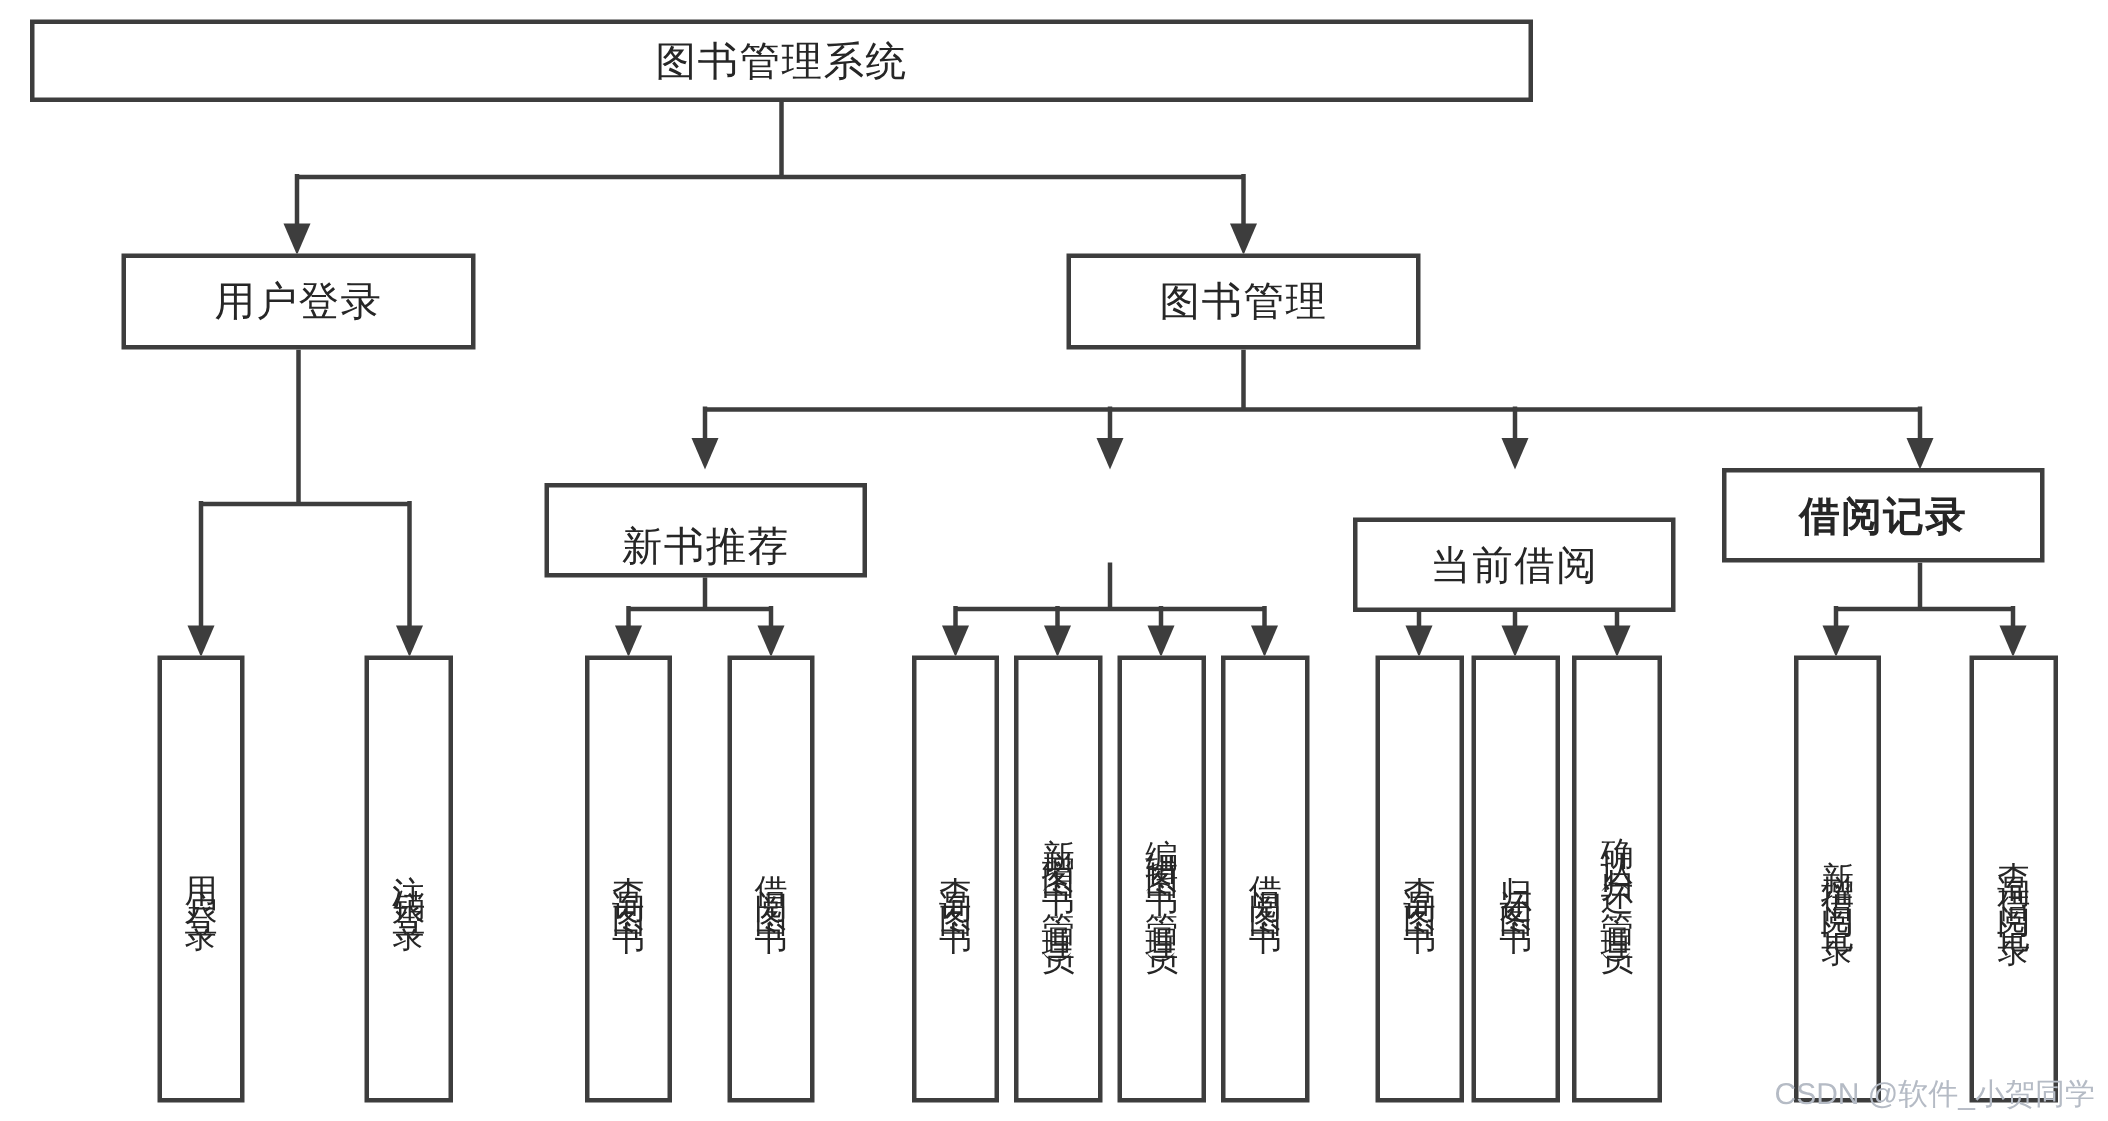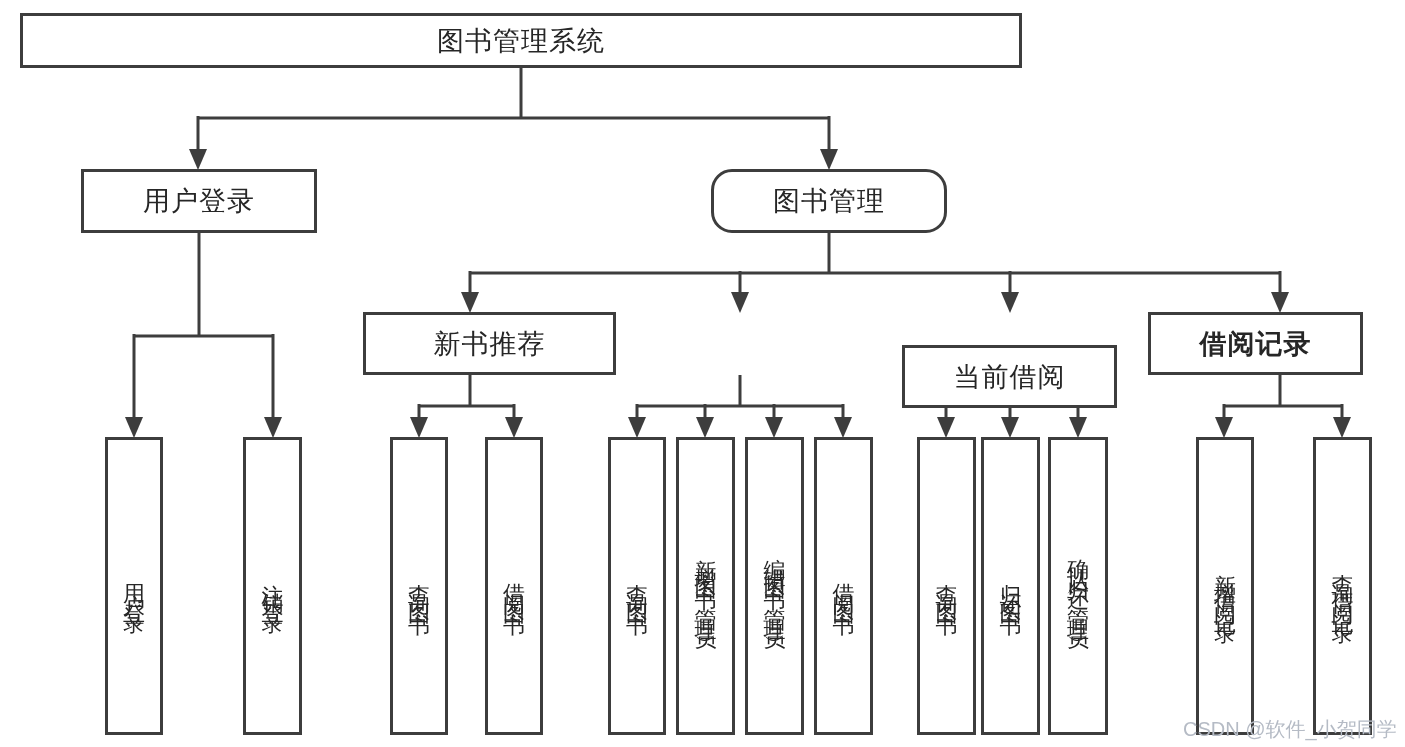--- a/index.html
+++ b/index.html
@@ -124,25 +124,25 @@
     </g>
   </svg>
 
   <div class="node root hbox" style="left:20px; top:13px; width:1002px; height:55px;">
     <span>图书管理系统</span>
   </div>
 
   <div class="node hbox" style="left:81px; top:169px; width:236px; height:64px;">
     <span>用户登录</span>
   </div>
-  <div class="node hbox" style="left:711px; top:169px; width:236px; height:64px;border-radius:21px;">
+  <div class="node hbox" style="left:711px; top:169px; width:236px; height:64px;">
     <span>图书管理</span>
   </div>
 
-  <div class="node hbox" style="left:363px; top:312px; width:253px; height:63px;">
+  <div class="node hbox" style="left:363px; top:322px; width:215px; height:63px;align-items:flex-end;">
     <span>新书推荐</span>
   </div>
   <div class="node hbox" style="left:902px; top:312px; width:215px; height:63px;margin-top:33px;">
     <span>当前借阅</span>
   </div>
   <div class="node hbox" style="left:1148px; top:312px; width:215px; height:63px;font-weight:bold;">
     <span>借阅记录</span>
   </div>
 
   <div class="node leaf" style="left:105px; top:437px; width:58px; height:298px;">

